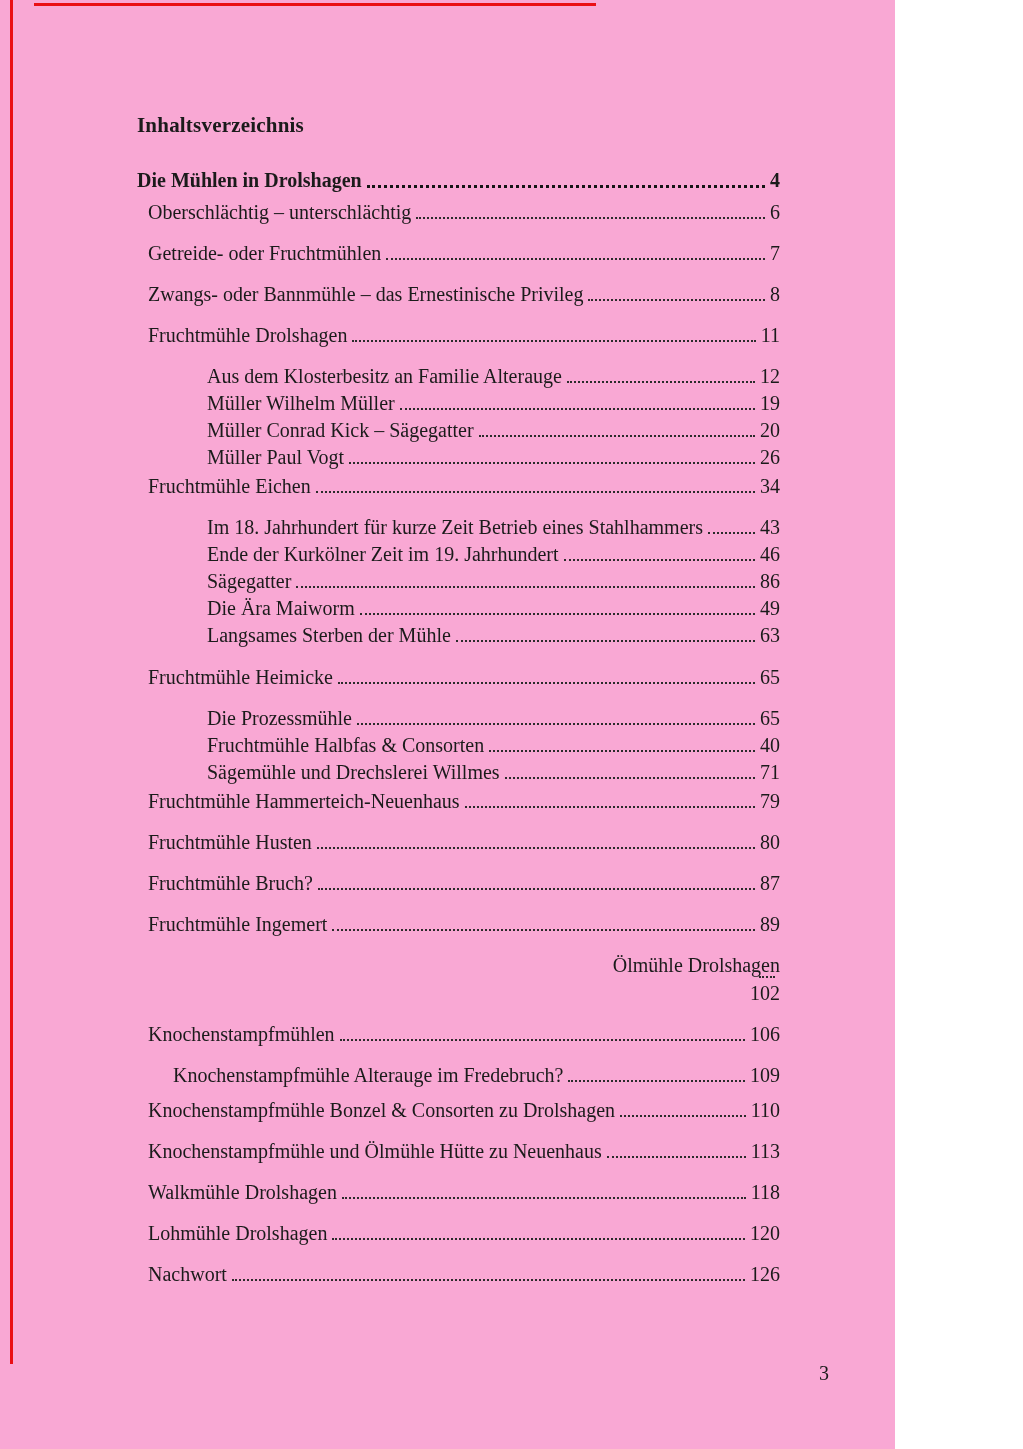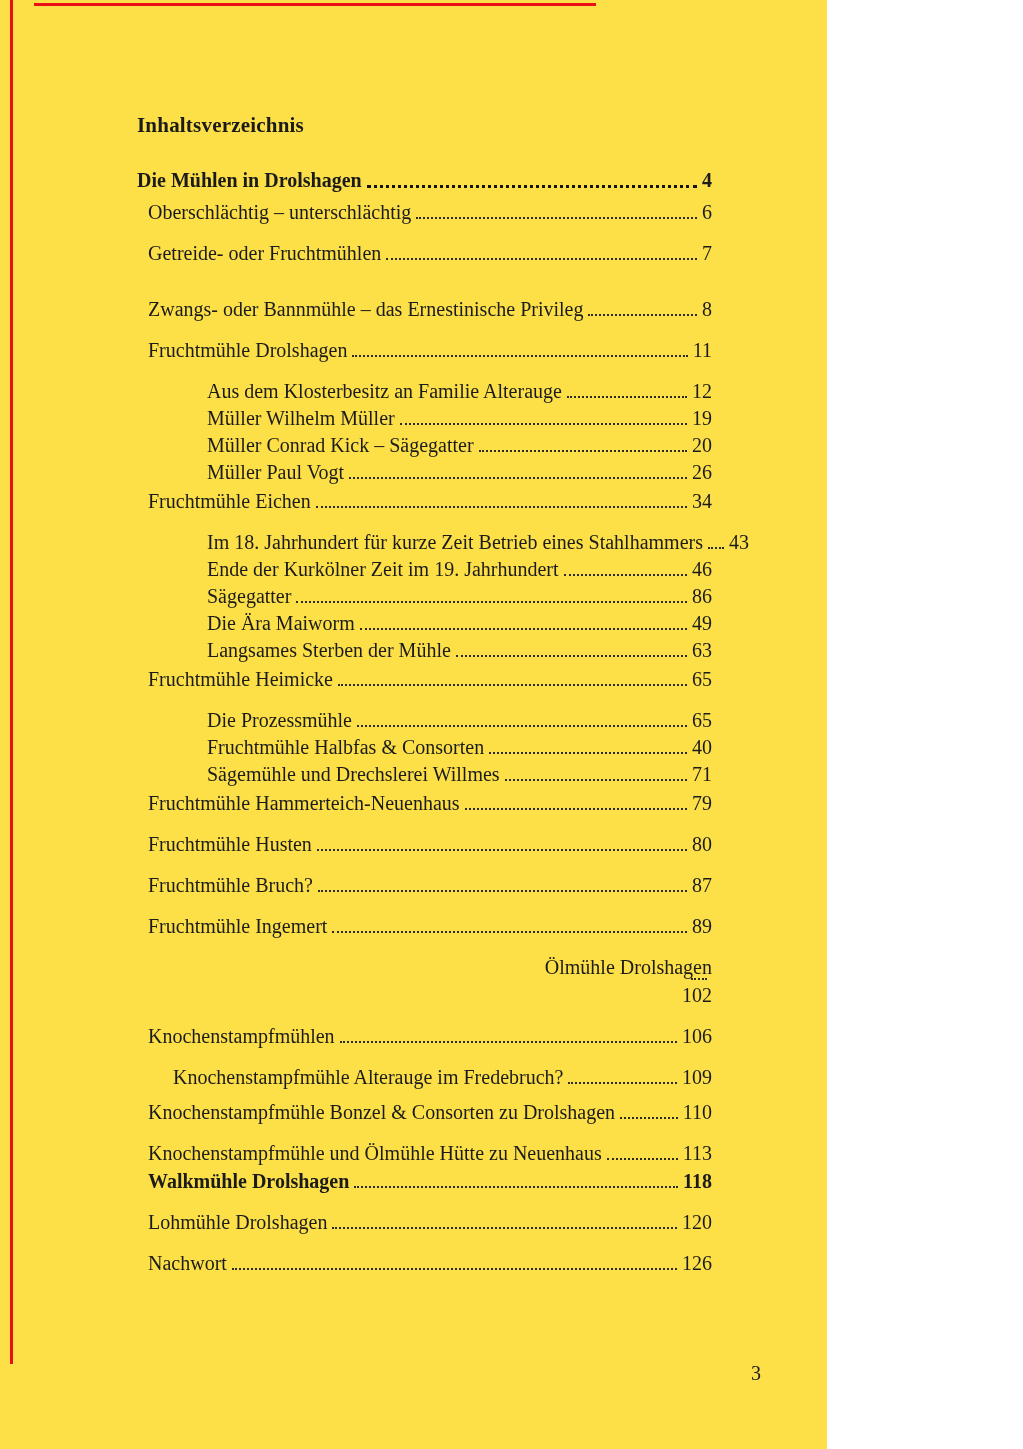--- a/index.html
+++ b/index.html
@@ -2,23 +2,23 @@
 <html><head>
 <meta charset="utf-8">
 <style>
   html, body {
     margin: 0;
     padding: 0;
     background: #ffffff;
   }
   .page {
     position: relative;
-    width: 827px;
+    width: 895px;
     height: 1449px;
-    background: #fde047;
+    background: #f9a8d4;
     font-family: "Liberation Serif", "DejaVu Serif", serif;
     color: #1b1b1b;
     overflow: hidden;
   }
   .red-line {
     position: absolute;
   }
   .red-line.top {
     top: 3px;
     left: 34px;
@@ -104,21 +104,21 @@
         <div class="toc-row level2" style="margin-top: 10px;">
           <span class="toc-label">Oberschlächtig – unterschlächtig</span>
           <span class="toc-leader"></span>
           <span class="toc-page">6</span>
         </div>
         <div class="toc-row level2" style="margin-top: 19px;">
           <span class="toc-label">Getreide- oder Fruchtmühlen</span>
           <span class="toc-leader"></span>
           <span class="toc-page">7</span>
         </div>
-        <div class="toc-row level2" style="margin-top: 34px; font-family: Liberation Serif, serif;">
+        <div class="toc-row level2" style="margin-top: 19px; font-family: Liberation Serif, serif;">
           <span class="toc-label">Zwangs- oder Bannmühle – das Ernestinische Privileg</span>
           <span class="toc-leader"></span>
           <span class="toc-page">8</span>
         </div>
         <div class="toc-row level2" style="margin-top: 19px;">
           <span class="toc-label">Fruchtmühle Drolshagen</span>
           <span class="toc-leader"></span>
           <span class="toc-page">11</span>
         </div>
         <div class="toc-row level3" style="margin-top: 19px;">
@@ -164,21 +164,21 @@
         <div class="toc-row level3" style="margin-top: 5px;">
           <span class="toc-label">Die Ära Maiworm</span>
           <span class="toc-leader"></span>
           <span class="toc-page">49</span>
         </div>
         <div class="toc-row level3" style="margin-top: 5px;">
           <span class="toc-label">Langsames Sterben der Mühle</span>
           <span class="toc-leader"></span>
           <span class="toc-page">63</span>
         </div>
-        <div class="toc-row level2" style="margin-top: 7px;">
+        <div class="toc-row level2" style="margin-top: 20px;">
           <span class="toc-label">Fruchtmühle Heimicke</span>
           <span class="toc-leader"></span>
           <span class="toc-page">65</span>
         </div>
         <div class="toc-row level3" style="margin-top: 19px;">
           <span class="toc-label">Die Prozessmühle</span>
           <span class="toc-leader"></span>
           <span class="toc-page">65</span>
         </div>
         <div class="toc-row level3" style="margin-top: 5px;">
@@ -229,21 +229,21 @@
         <div class="toc-row level2" style="margin-top: 13px;">
           <span class="toc-label">Knochenstampfmühle Bonzel &amp; Consorten zu Drolshagen</span>
           <span class="toc-leader"></span>
           <span class="toc-page">110</span>
         </div>
         <div class="toc-row level2" style="margin-top: 19px;">
           <span class="toc-label">Knochenstampfmühle und Ölmühle Hütte zu Neuenhaus</span>
           <span class="toc-leader"></span>
           <span class="toc-page">113</span>
         </div>
-        <div class="toc-row level2" style="margin-top: 6px; font-weight: bold;">
+        <div class="toc-row level2" style="margin-top: 19px;">
           <span class="toc-label">Walkmühle Drolshagen</span>
           <span class="toc-leader"></span>
           <span class="toc-page">118</span>
         </div>
         <div class="toc-row level2" style="margin-top: 19px;">
           <span class="toc-label">Lohmühle Drolshagen</span>
           <span class="toc-leader"></span>
           <span class="toc-page">120</span>
         </div>
         <div class="toc-row level2" style="margin-top: 19px;">

